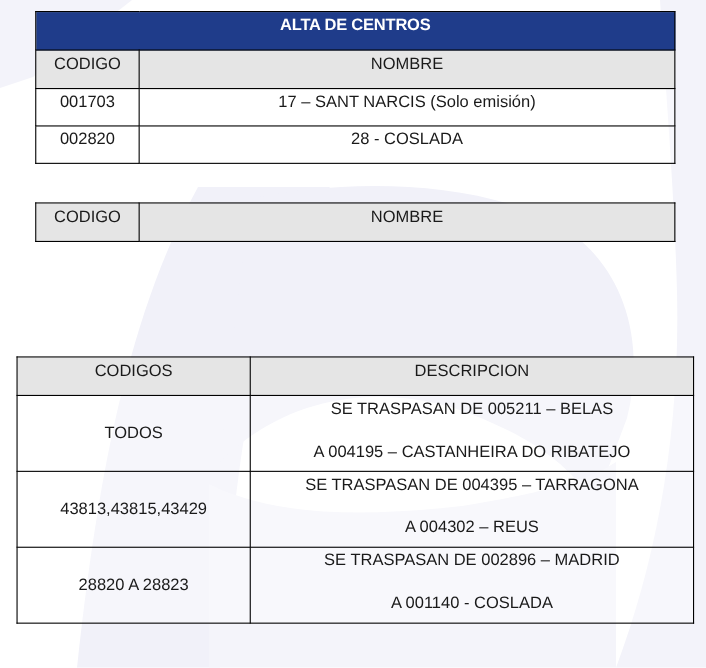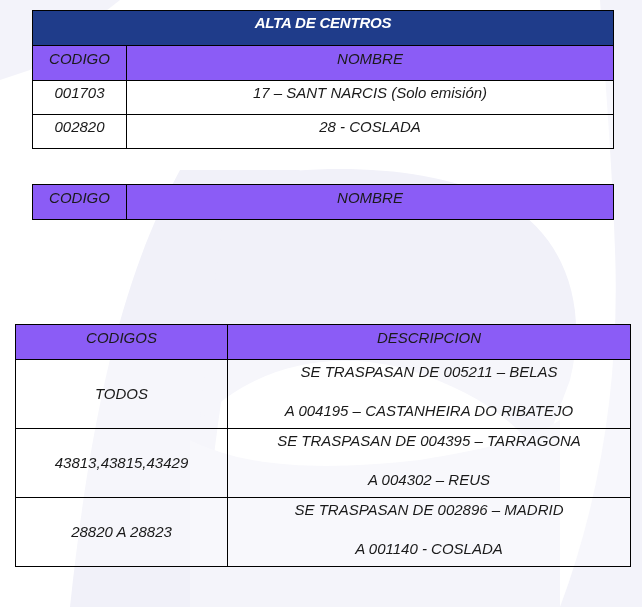--- a/index.html
+++ b/index.html
@@ -8,27 +8,27 @@
     background: #ffffff;
     font-family: "Liberation Sans", sans-serif;
     color: #1a1a1a;
   }
   .watermark { position: absolute; left: 0; top: 0; width: 642px; height: 607px; z-index: 0; pointer-events: none; }
   table.tbl {
     position: absolute; border-collapse: collapse; table-layout: fixed; z-index: 1;
     font-size: 15px;
   }
   table.tbl td, table.tbl th {
-    border: 1px solid #000; padding: 0; text-align: center; vertical-align: top; font-style: italic;
+    border: 1px solid #000; padding: 0; text-align: center; vertical-align: top;
   }
   .title-cell {
     background: #1f3c8a; color: #fff; font-weight: bold; font-size: 15px;
     height: 34px; line-height: 24px; letter-spacing: -0.2px;
   }
-  .colhead { background: #8b5cf6; height: 34px; line-height: 26px; font-weight: normal; }
+  .colhead { background: #e5e5e5; height: 34px; line-height: 26px; font-weight: normal; }
   .cell { height: 33px; line-height: 24px; background: rgba(255,255,255,0.35); }
   .cell2 { height: 67px; background: rgba(255,255,255,0.35); }
   .cell2.code { vertical-align: middle; line-height: 20px; }
   .cell2 .line { display: block; line-height: 34px; height: 34px; }
   .cell2 .line:first-child { line-height: 24px; height: 34px; }
 </style>
 </head>
 <body>
 
 <svg class="watermark" viewBox="0 0 642 607" xmlns="http://www.w3.org/2000/svg">

